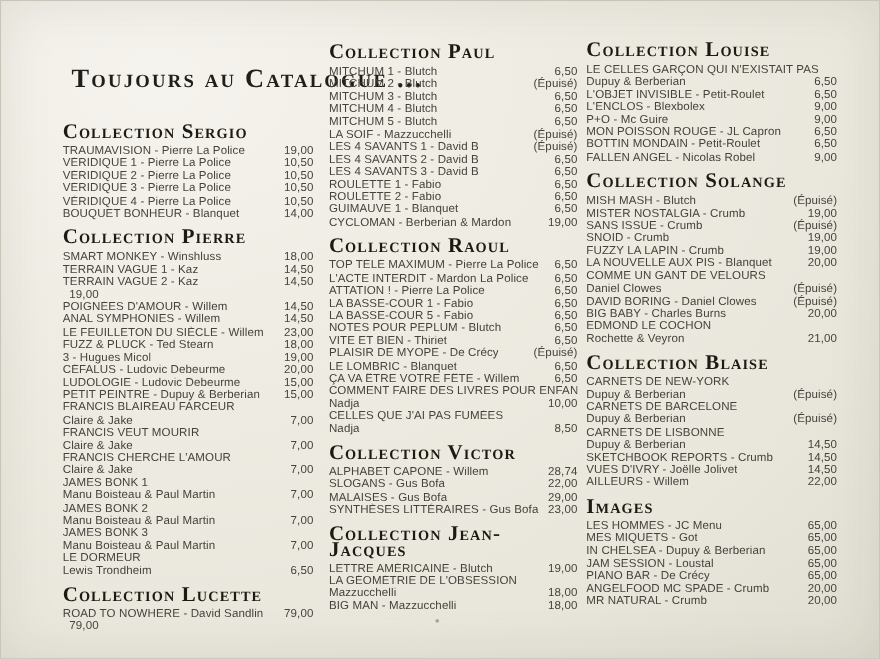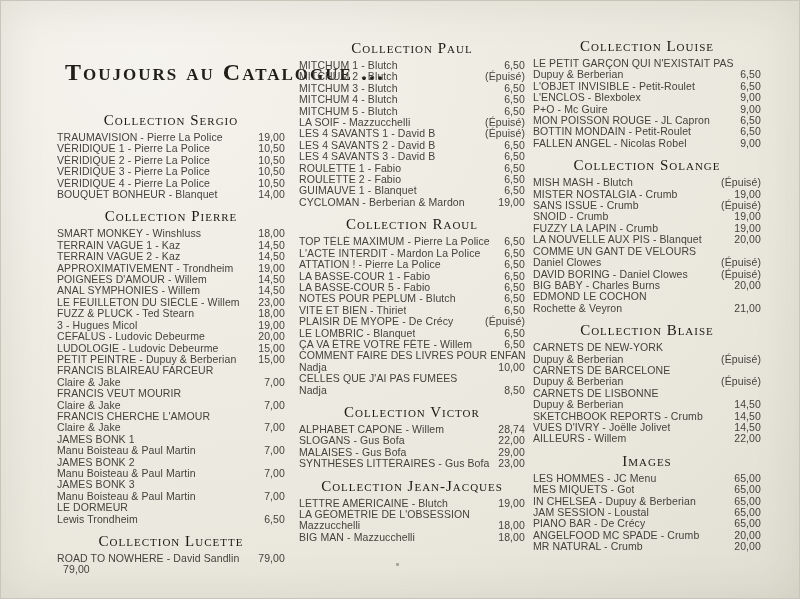--- a/index.html
+++ b/index.html
@@ -23,25 +23,24 @@
     font-size:24px;
     letter-spacing:2px;
     color:#201e17;
     white-space:nowrap;
   }
   .col{position:absolute; top:0;}
   .col-1{left:56px;  width:228px; top:76px;margin-top:36px;}
   .col-2{left:298px; width:226px; top:40px;}
   .col-3{left:532px; width:228px; top:38px;}
   .section-header{
-    text-align:center;
     font-family:"Liberation Serif", serif;
     font-variant:small-caps;
-    font-weight:400;
-    font-size:15px;
+    font-weight:700;
+    font-size:19px;
     line-height:14px;
     letter-spacing:1px;
     color:#1c1a13;
     margin:9px 0 5px 0;
   }
   .section:first-child .section-header{margin-top:0;}
   .row{
     display:flex;
     justify-content:space-between;
     align-items:baseline;
@@ -98,21 +97,20 @@
         </div>
         <div class="row">
           <span class="row-title">TERRAIN VAGUE 1 - Kaz</span>
           <span class="row-price">14,50</span>
         </div>
         <div class="row">
           <span class="row-title">TERRAIN VAGUE 2 - Kaz</span>
           <span class="row-price">14,50</span>
         </div>
         <div class="row">
-          <span class="row-title">APPROXIMATIVEMENT - Trondheim</span>
           <span class="row-price">19,00</span>
         </div>
         <div class="row">
           <span class="row-title">POIGNÉES D'AMOUR - Willem</span>
           <span class="row-price">14,50</span>
         </div>
         <div class="row">
           <span class="row-title">ANAL SYMPHONIES - Willem</span>
           <span class="row-price">14,50</span>
         </div>
@@ -351,21 +349,21 @@
         <div class="row">
           <span class="row-title">BIG MAN - Mazzucchelli</span>
           <span class="row-price">18,00</span>
         </div>
       </div>
     </div>
   <div class="col col-3">
       <div class="section">
         <div class="section-header">Collection Louise</div>
         <div class="row">
-          <span class="row-title">LE PETIT GARÇON QUI N'EXISTAIT PAS</span>
+          <span class="row-title">LE CELLES GARÇON QUI N'EXISTAIT PAS</span>
         </div>
         <div class="row">
           <span class="row-title">Dupuy &amp; Berberian</span>
           <span class="row-price">6,50</span>
         </div>
         <div class="row">
           <span class="row-title">L'OBJET INVISIBLE - Petit-Roulet</span>
           <span class="row-price">6,50</span>
         </div>
         <div class="row">

